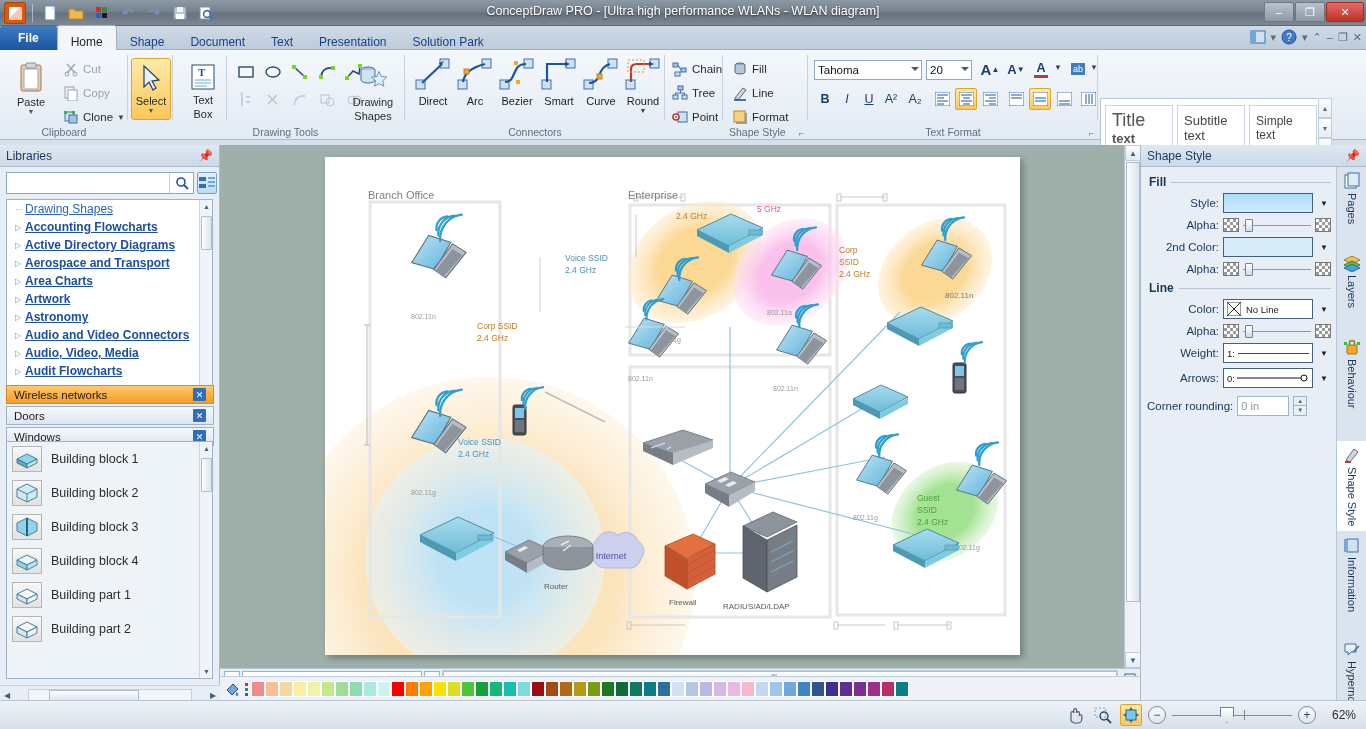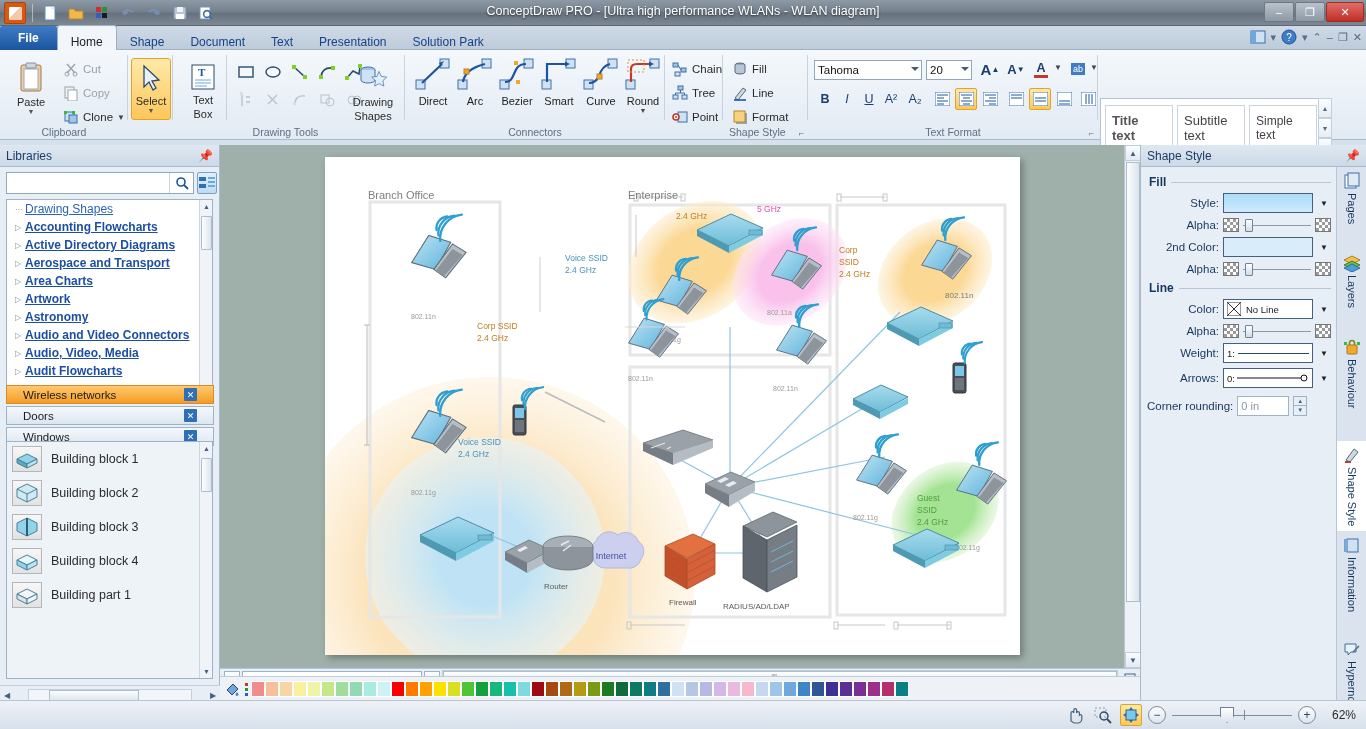--- a/index.html
+++ b/index.html
@@ -154,21 +154,21 @@
   .treeitem .tlbl { color:#1c4fa1; font-weight:bold;text-decoration:underline; }
   .treeitem.plain .tlbl { font-weight:normal; color:#2a63b8; }
   .vscroll { position:absolute; right:0; top:0; width:13px; height:100%; background:#f0f3f7; border-left:1px solid #ccd6e1;}
   .vscroll .thumb { position:absolute; left:1px; width:11px; background:linear-gradient(90deg,#fdfefe,#dbe4ee);
     border:1px solid #aebecd; border-radius:1px;}
   .vscroll .ar { position:absolute; left:0; width:13px; height:13px; display:flex; align-items:center;
     justify-content:center; font-size:7px; color:#44627f; cursor:pointer;}
 
   .libtab {
     height:19px; margin:2px 6px 0 6px; border:1px solid #9fb3c7; display:flex; align-items:center;
-    padding:0 16px; font-size:11.5px; cursor:pointer; background:linear-gradient(180deg,#f4f8fc,#dce6f0);
+    padding:0 7px; font-size:11.5px; cursor:pointer; background:linear-gradient(180deg,#f4f8fc,#dce6f0);
   }
   .libtab.active { background:linear-gradient(180deg,#ffc870,#f59d23); border-color:#d9892a; }
   .libtab .x {
     margin-left:auto; width:13px; height:13px; background:#2f6fb5; color:#fff; font-size:9px;
     display:flex; align-items:center; justify-content:center; border-radius:1px;
   }
   .shapelist {
     position:absolute; left:6px; right:6px; top:296px; bottom:26px; background:#eef3f8;
     border:1px solid #9fb3c7; overflow:hidden;
   }
@@ -740,21 +740,21 @@
           </svg>
         </div>
 
       <div class="gtitle">Text Format</div>
       <div style="position:absolute;right:4px;bottom:2px;font-size:9px;color:#5e6f80;cursor:pointer">⌐</div>
       <div class="gdiv"></div>
     </div>
 
     <div class="stylegallery">
       <div class="stylecell">
-        <span style="font-weight:bold;font-size:13px;color:#555">Title</span>
+        <span style="font-weight:normal;font-size:18px;color:#555">Title</span>
         <span style="font-weight:bold;font-size:13px;color:#555">text</span>
       </div>
       <div class="stylecell">
         <span style="font-size:13px;color:#444">Subtitle</span>
         <span style="font-size:13px;color:#444">text</span>
       </div>
       <div class="stylecell">
         <span style="font-size:12px;color:#444">Simple</span>
         <span style="font-size:12px;color:#444">text</span>
       </div>
@@ -886,20 +886,28 @@
             </svg></span>
         <span class="slbl">Building block 4</span>
       </div>
       <div class="shaperow">
         <span class="shapeicon"><svg width="28" height="24">
               <path d="M4 11 L14 6 L24 11 L14 16z" fill="#f2f6f9" stroke="#4a7f96"></path>
               <path d="M4 11 v5 l10 5 v-5z" fill="#d8e2e8" stroke="#4a7f96"></path>
               <path d="M14 16 v5 l10-5 v-5z" fill="#eef4f7" stroke="#4a7f96"></path>
             </svg></span>
         <span class="slbl">Building part 1</span>
+      </div>
+      <div class="shaperow">
+        <span class="shapeicon"><svg width="28" height="24">
+              <path d="M4 10 L14 5 L24 10 L14 15z" fill="#f2f6f9" stroke="#4a7f96"></path>
+              <path d="M4 10 v6 l10 5 v-6z" fill="#dbe5eb" stroke="#4a7f96"></path>
+              <path d="M14 15 v6 l10-5 v-6z" fill="#eef4f7" stroke="#4a7f96"></path>
+            </svg></span>
+        <span class="slbl">Building part 2</span>
       </div>
       <div class="vscroll">
         <div class="ar" style="top:0">▲</div>
         <div class="thumb" style="top:16px;height:34px"></div>
         <div class="ar" style="bottom:0">▼</div>
       </div>
     </div>
 
     <div class="hscroll">
       <span class="har">◀</span>

